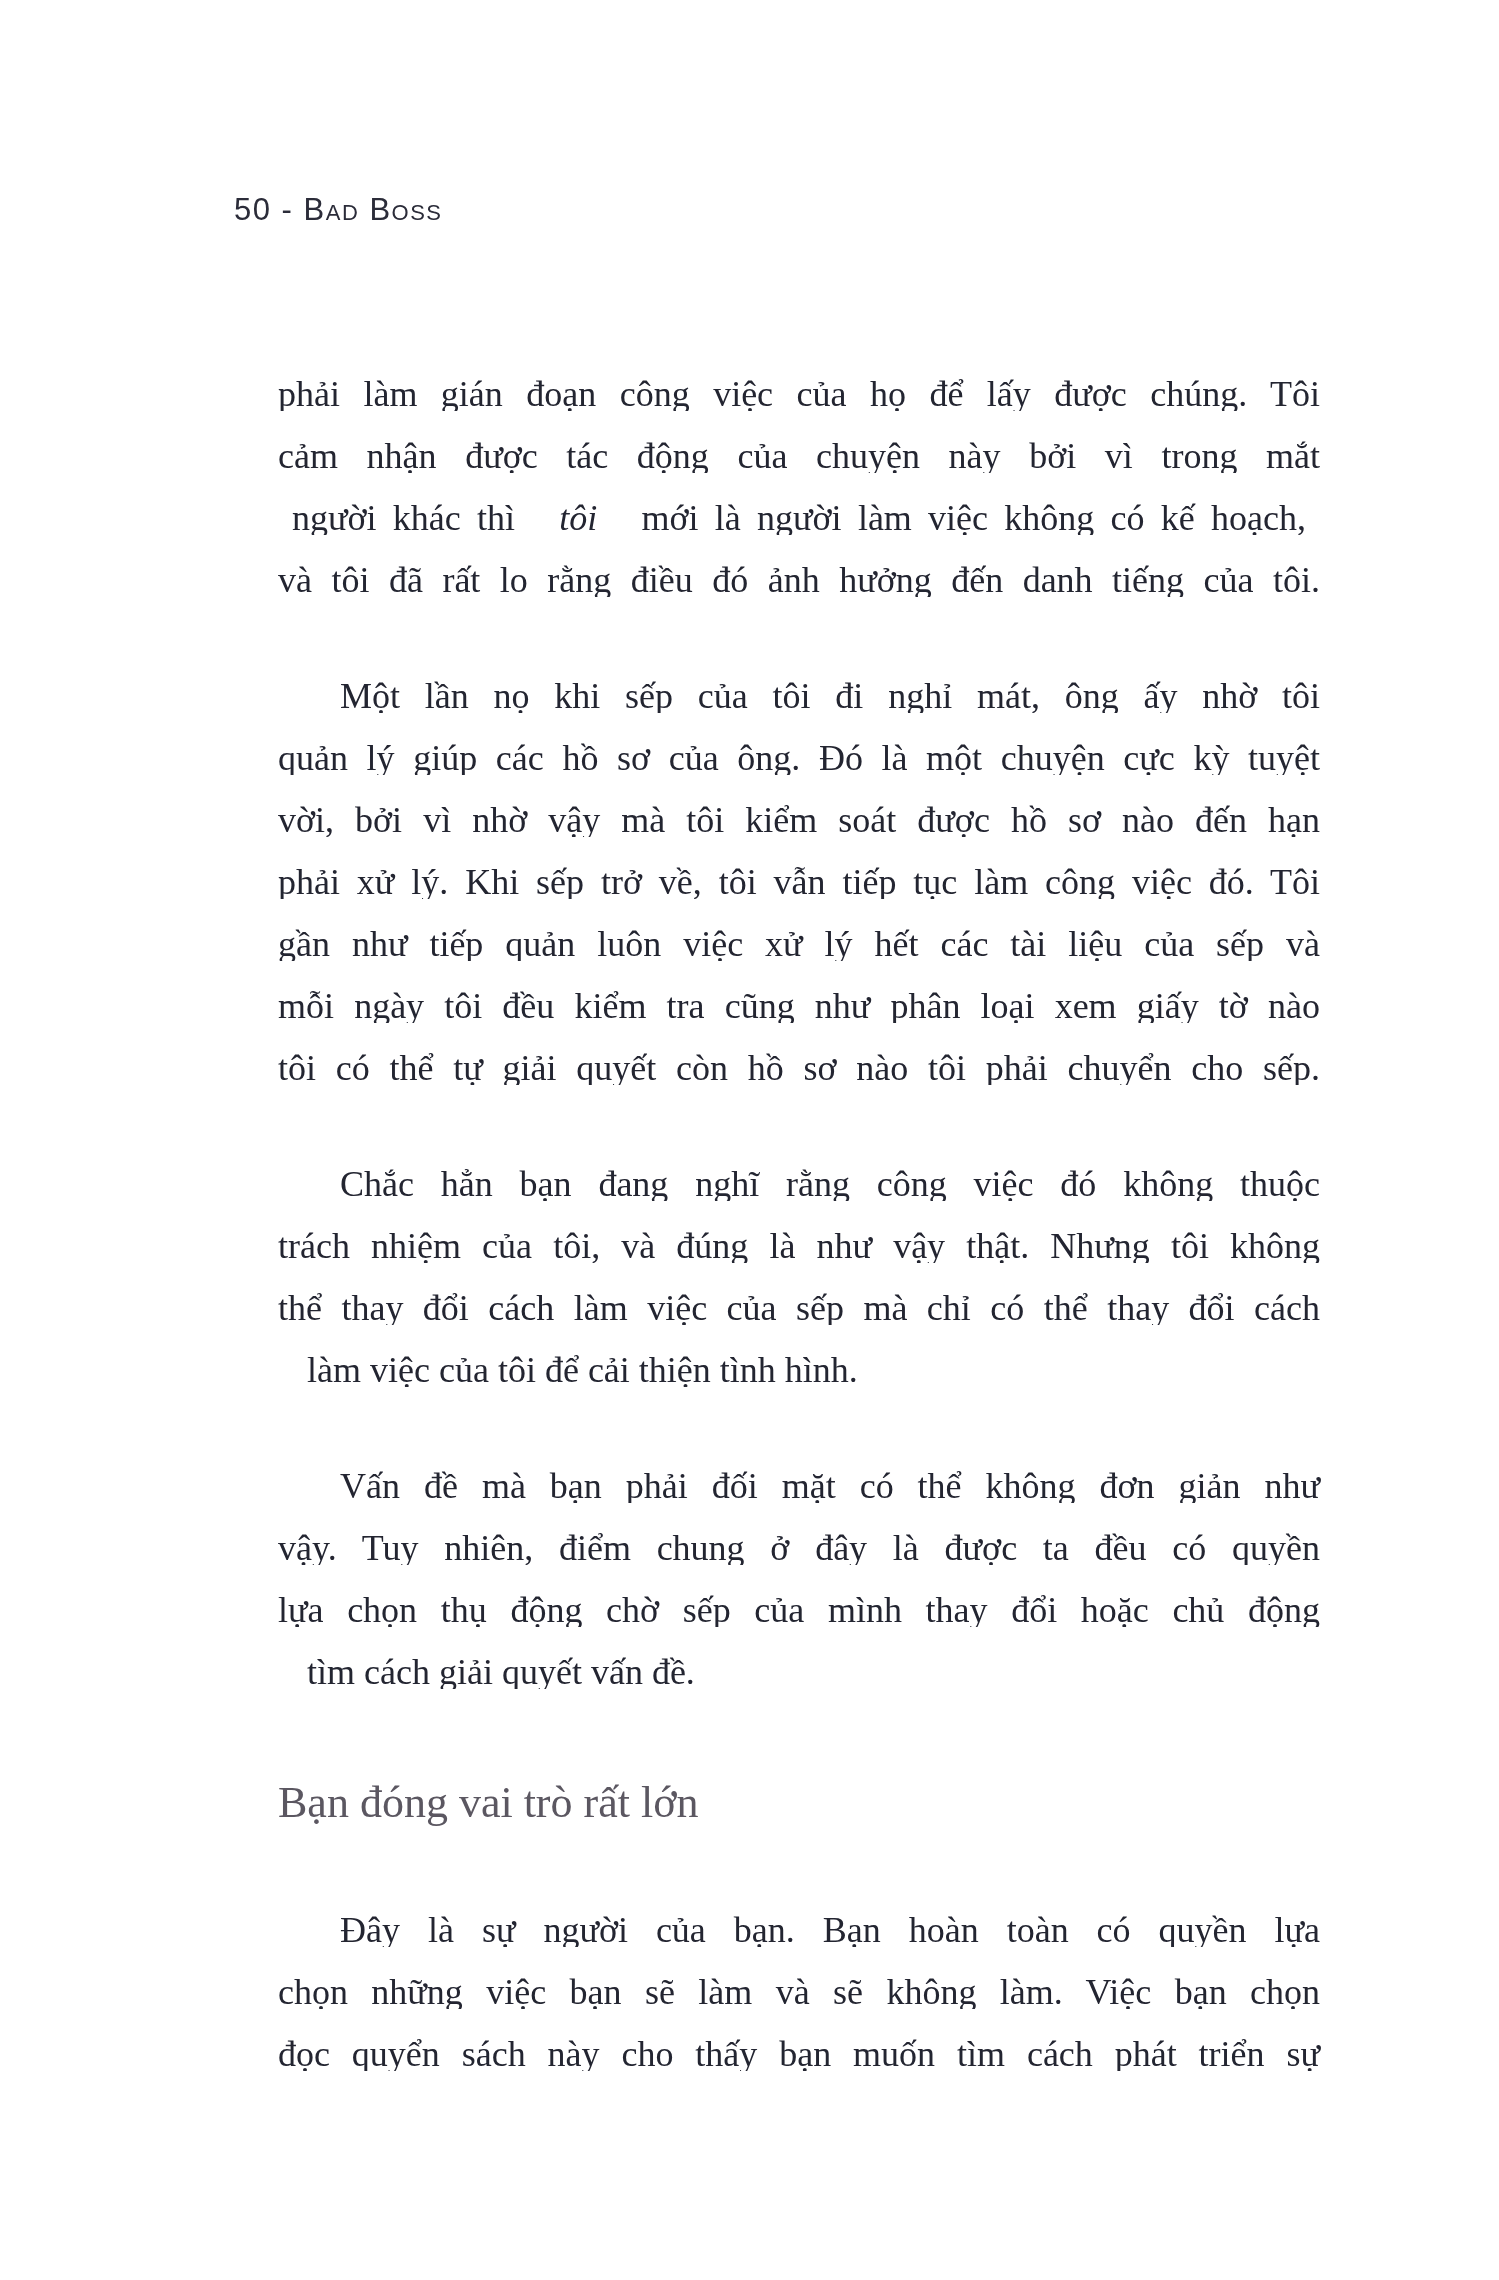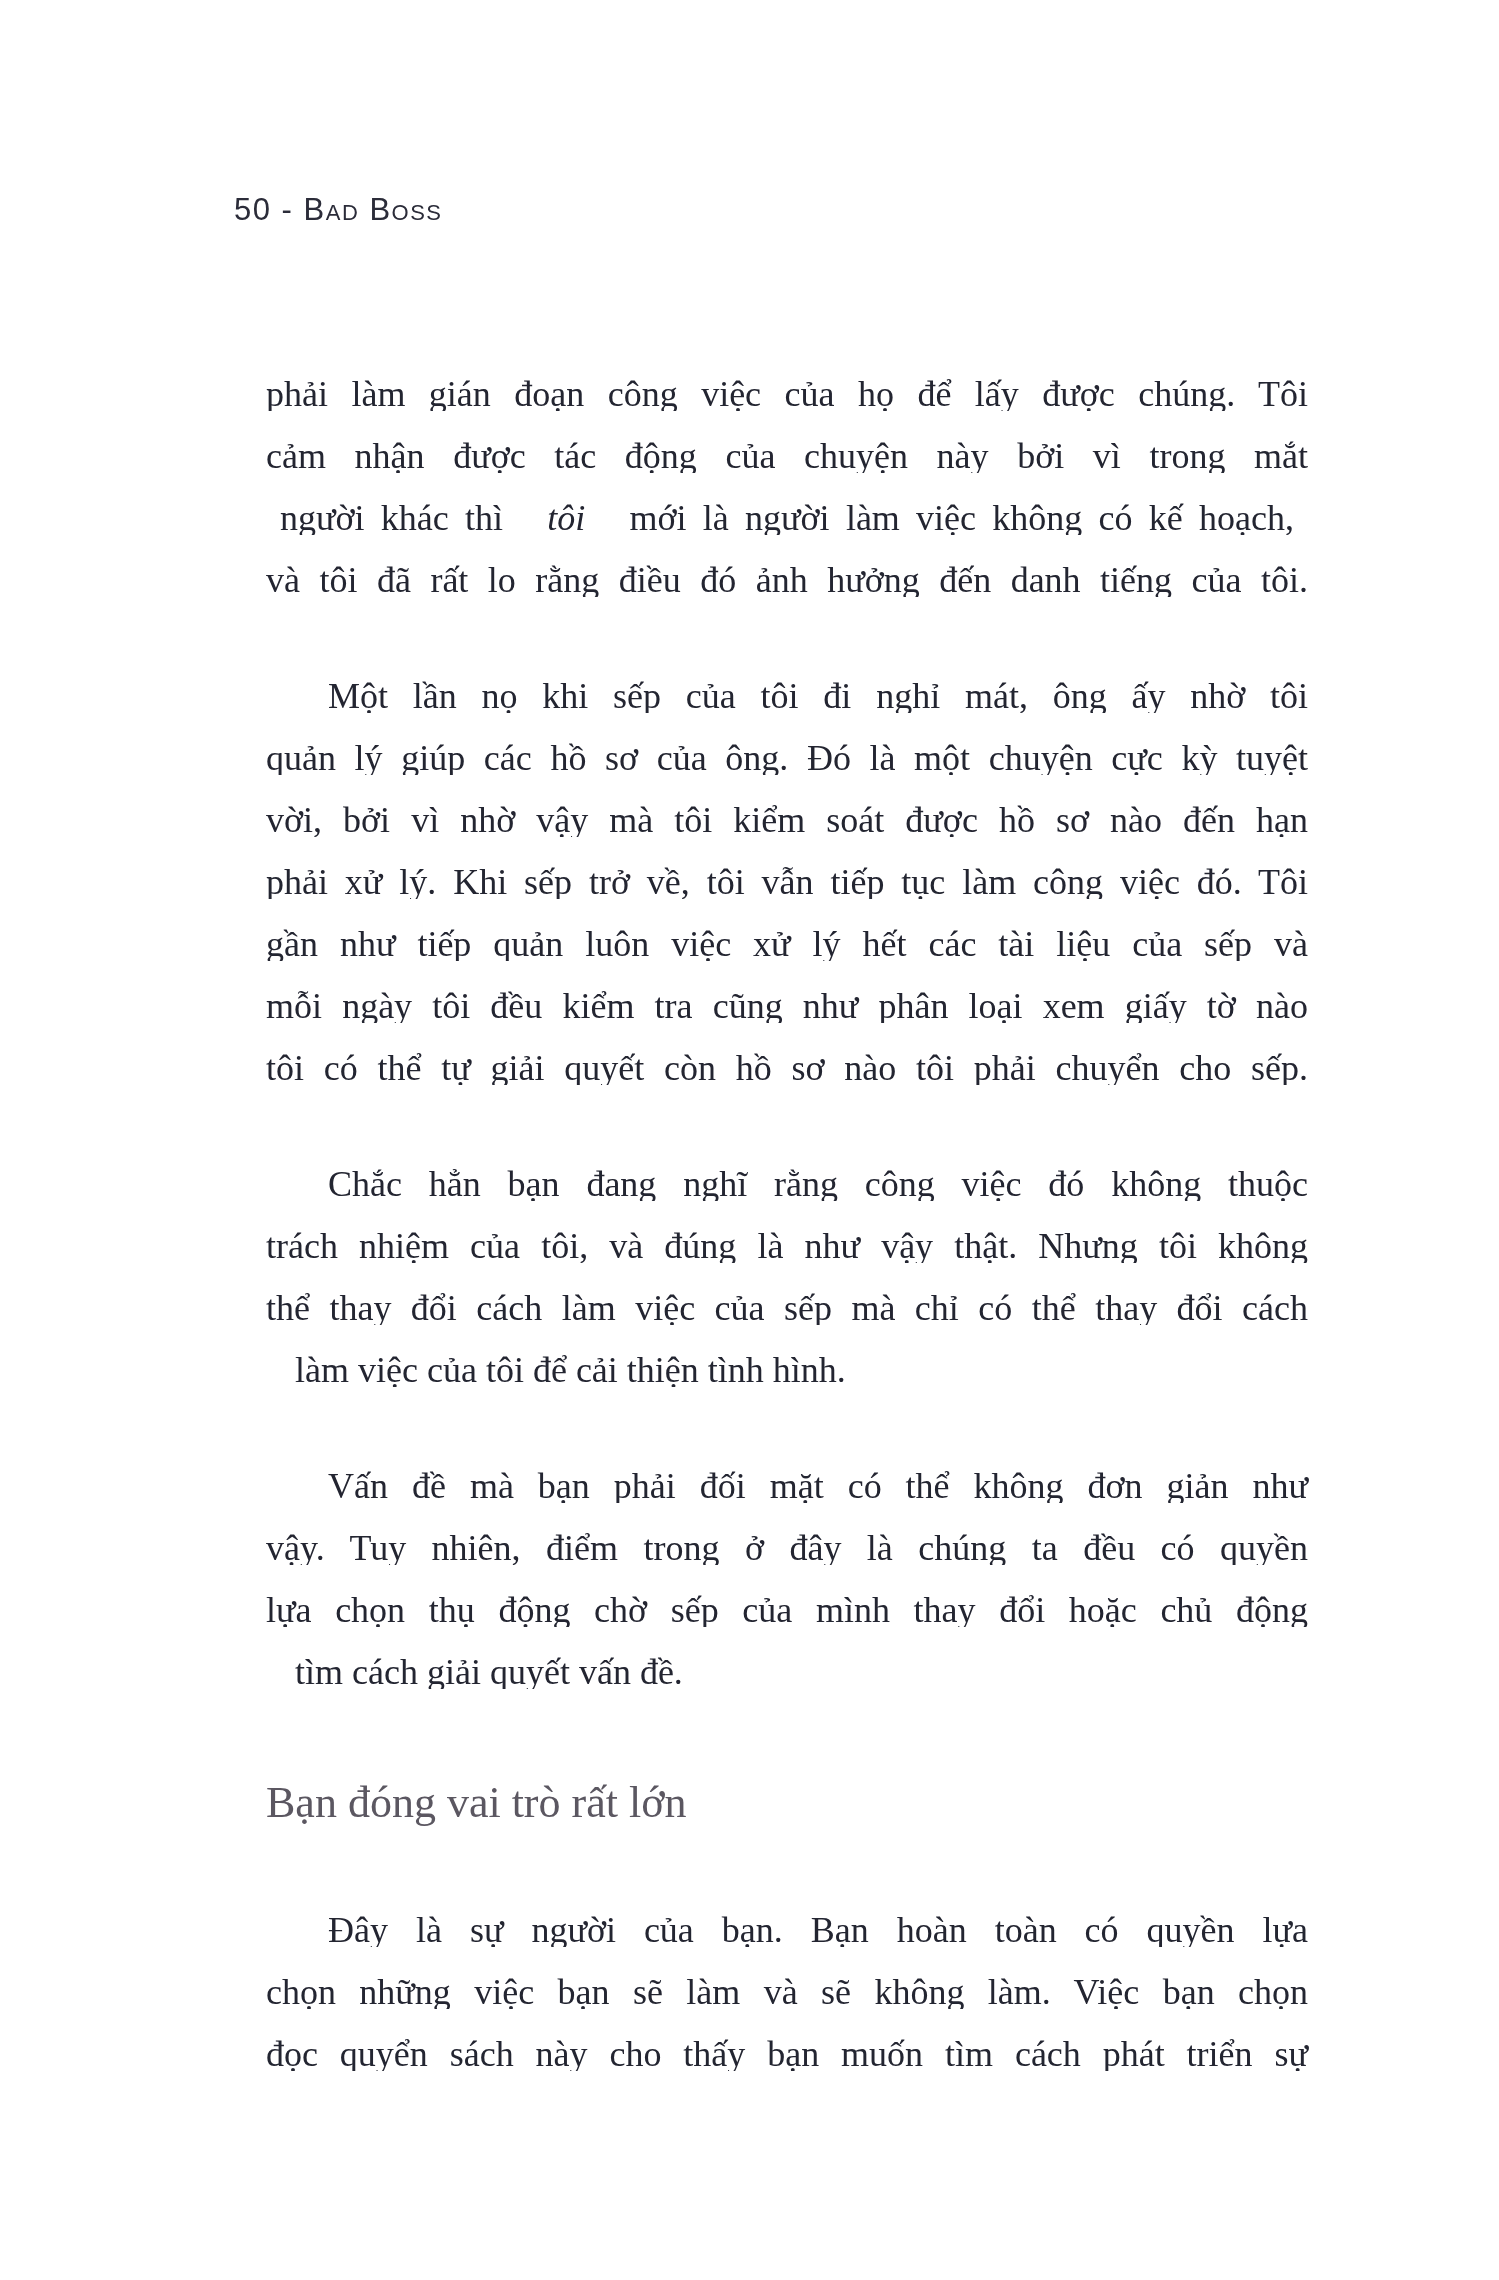--- a/index.html
+++ b/index.html
@@ -24,21 +24,21 @@
     font-variant: small-caps;
     font-size: 31px;
     letter-spacing: 1.5px;
     color: var(--header-color, #2b2c39);
     white-space: nowrap;
   }
 
   .content {
     position: absolute;
     top: 293px;
-    left: 196px;
+    left: 208px;
     width: 1126px;
   }
 
   .paragraph {
     font-size: 36px;
     line-height: 62px;
     margin-bottom: 26px;
     color: var(--body-color, #232531);
   }
   .paragraph .line {
@@ -83,21 +83,21 @@
         <div class="line">tôi có thể tự giải quyết còn hồ sơ nào tôi phải chuyển cho sếp.</div>
       </div>
       <div class="paragraph indent">
         <div class="line">Chắc hẳn bạn đang nghĩ rằng công việc đó không thuộc</div>
         <div class="line">trách nhiệm của tôi, và đúng là như vậy thật. Nhưng tôi không</div>
         <div class="line">thể thay đổi cách làm việc của sếp mà chỉ có thể thay đổi cách</div>
         <div class="line last-left">làm việc của tôi để cải thiện tình hình.</div>
       </div>
       <div class="paragraph indent">
         <div class="line">Vấn đề mà bạn phải đối mặt có thể không đơn giản như</div>
-        <div class="line">vậy. Tuy nhiên, điểm trong ở đây là chúng ta đều có quyền</div>
+        <div class="line">vậy. Tuy nhiên, điểm chung ở đây là được ta đều có quyền</div>
         <div class="line">lựa chọn thụ động chờ sếp của mình thay đổi hoặc chủ động</div>
         <div class="line last-left">tìm cách giải quyết vấn đề.</div>
       </div>
       <div class="pullquote">
         <div class="line">Bạn đóng vai trò rất lớn</div>
       </div>
       <div class="paragraph indent">
         <div class="line">Đây là sự người của bạn. Bạn hoàn toàn có quyền lựa</div>
         <div class="line">chọn những việc bạn sẽ làm và sẽ không làm. Việc bạn chọn</div>
         <div class="line">đọc quyển sách này cho thấy bạn muốn tìm cách phát triển sự</div>

